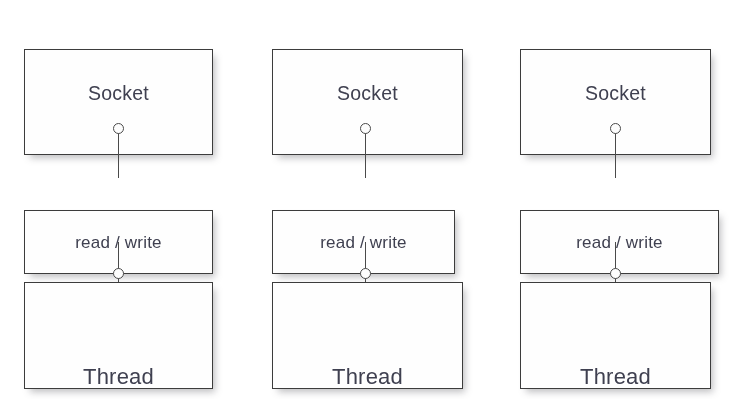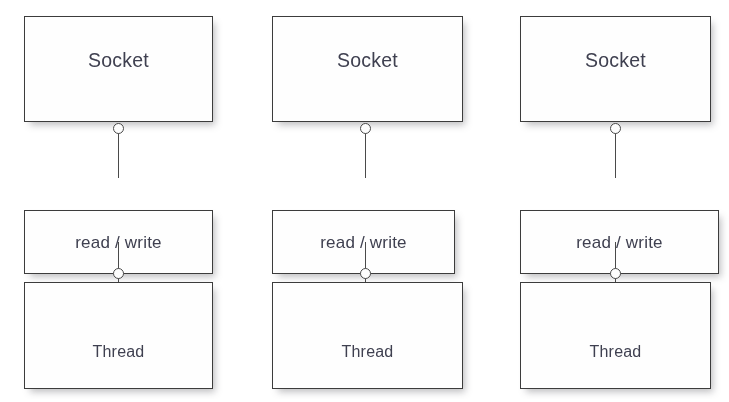--- a/index.html
+++ b/index.html
@@ -41,34 +41,35 @@
     text-align: center;
     line-height: 1;
     white-space: nowrap;
   }
 
   
   .node.kind-socket {
     align-items: flex-start;
     padding-top: 34px;
     font-size: 19.5px;
+    margin-top: 33px;
   }
 
   
   .node.kind-rw {
     align-items: center;
     font-size: 17px;
     margin-top: 32px;
   }
 
   
   .node.kind-thread {
-    align-items: center;
+    align-items: flex-end;
     padding-top: 32px;
-    font-size: 16px;
+    font-size: 22px;
   }
 
   
   .connector-line {
     position: absolute;
     width: 0;
     border-left: 1.5px solid #4a4a4a;
   }
 
   

